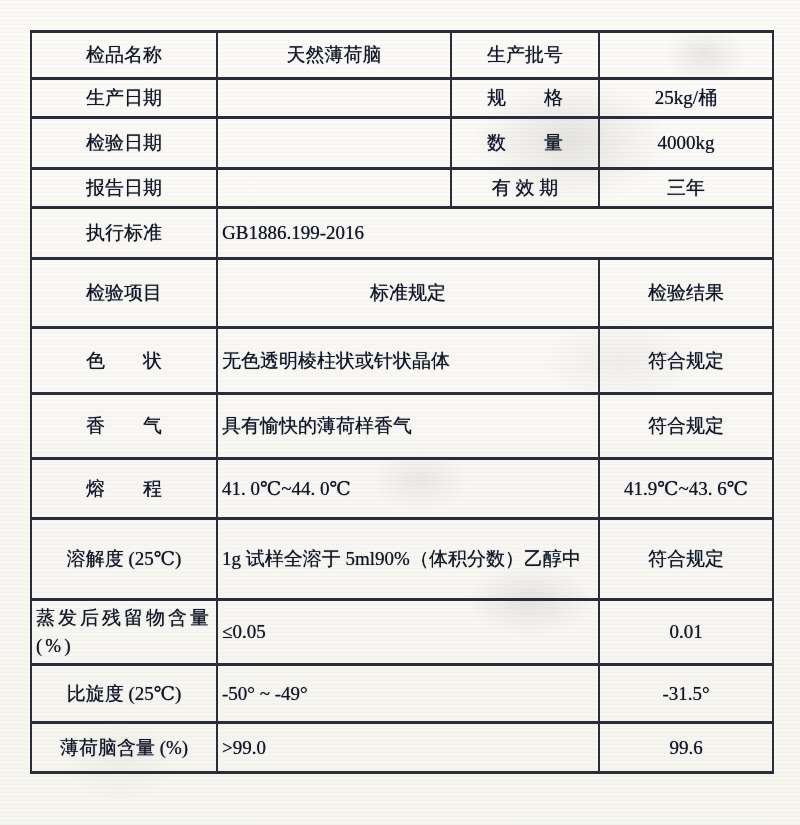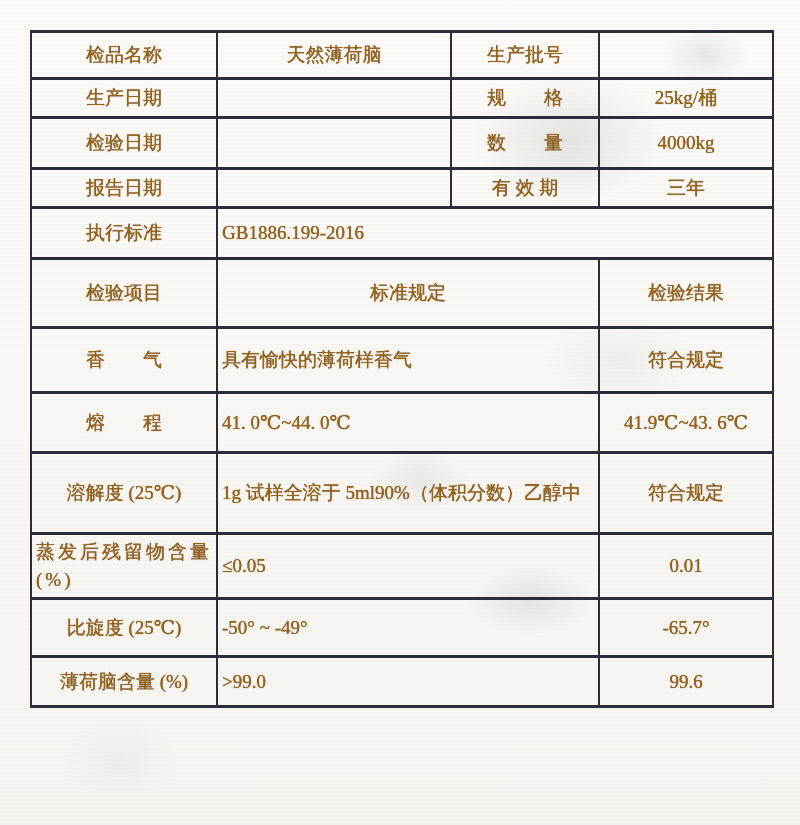--- a/index.html
+++ b/index.html
@@ -24,21 +24,21 @@
       linear-gradient(#fbfaf7,#f5f4ef);
   }
   table.cert{
     position:absolute;left:30px;top:30px;
     width:742px;border-collapse:collapse;table-layout:fixed;
     filter:blur(0.2px);
   }
   .cert td{
     border:2px solid #2a2d3a;
     border-top-width:3px;border-bottom-width:3px;
-    color:#a16207;
+    color:#0f172a;
     font-size:19px;
     text-shadow:0 0 0.8px rgba(35,37,46,0.85);
     padding:2px 4px;
     overflow:hidden;
   }
   .lbl{text-align:center;}
   .cc {text-align:center;}
   .lc {text-align:left;padding-left:16px;}
   .gb {text-align:left;padding-left:42px;margin-left:12px;}
   .wraplbl{
@@ -96,20 +96,25 @@
     <td class="lbl">执行标准</td>
     <td class="gb" colspan="3">GB1886.199-2016</td>
   </tr>
 
   <tr class="r6">
     <td class="lbl">检验项目</td>
     <td class="cc" colspan="2">标准规定</td>
     <td class="cc">检验结果</td>
   </tr>
 
+  <tr class="r7">
+    <td class="lbl">色　　状</td>
+    <td class="lc spec" colspan="2">无色透明棱柱状或针状晶体</td>
+    <td class="cc">符合规定</td>
+  </tr>
   <tr class="r8">
     <td class="lbl">香　　气</td>
     <td class="lc spec" colspan="2">具有愉快的薄荷样香气</td>
     <td class="cc">符合规定</td>
   </tr>
   <tr class="r9">
     <td class="lbl">熔　　程</td>
     <td class="lc spec" colspan="2">41. 0℃~44. 0℃</td>
     <td class="cc">41.9℃~43. 6℃</td>
   </tr>
@@ -120,21 +125,21 @@
   </tr>
   <tr class="r11">
     <td class="wraplbl">蒸发后残留物含量
 (%)</td>
     <td class="lc spec" colspan="2">≤0.05</td>
     <td class="cc">0.01</td>
   </tr>
   <tr class="r12">
     <td class="lbl">比旋度 (25℃)</td>
     <td class="lc spec" colspan="2">-50° ~ -49°</td>
-    <td class="cc">-65.7°</td>
+    <td class="cc">-31.5°</td>
   </tr>
   <tr class="r13">
     <td class="lbl">薄荷脑含量 (%)</td>
     <td class="lc spec" colspan="2">&gt;99.0</td>
     <td class="cc">99.6</td>
   </tr>
 </tbody>
   </table>
 
 </body></html>

